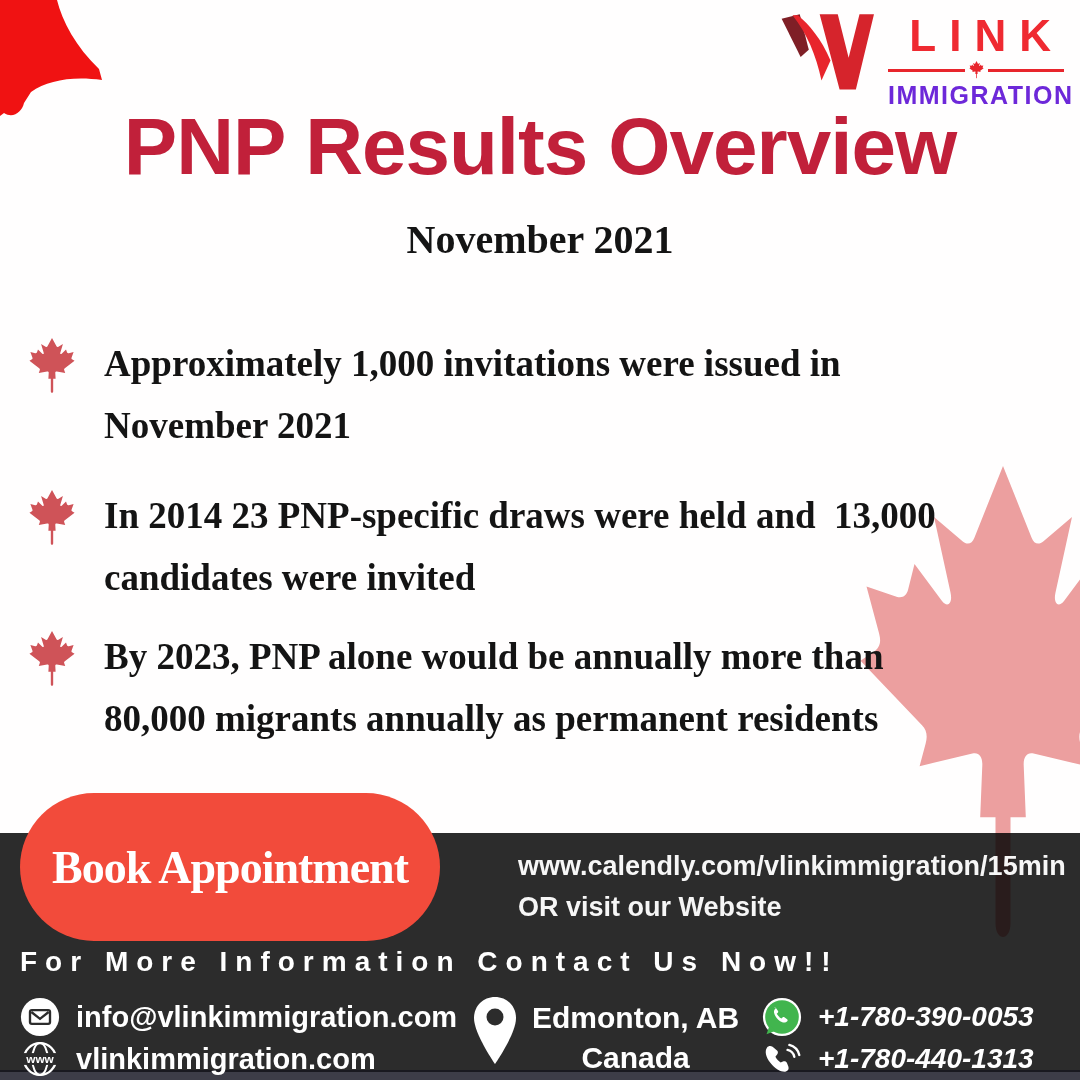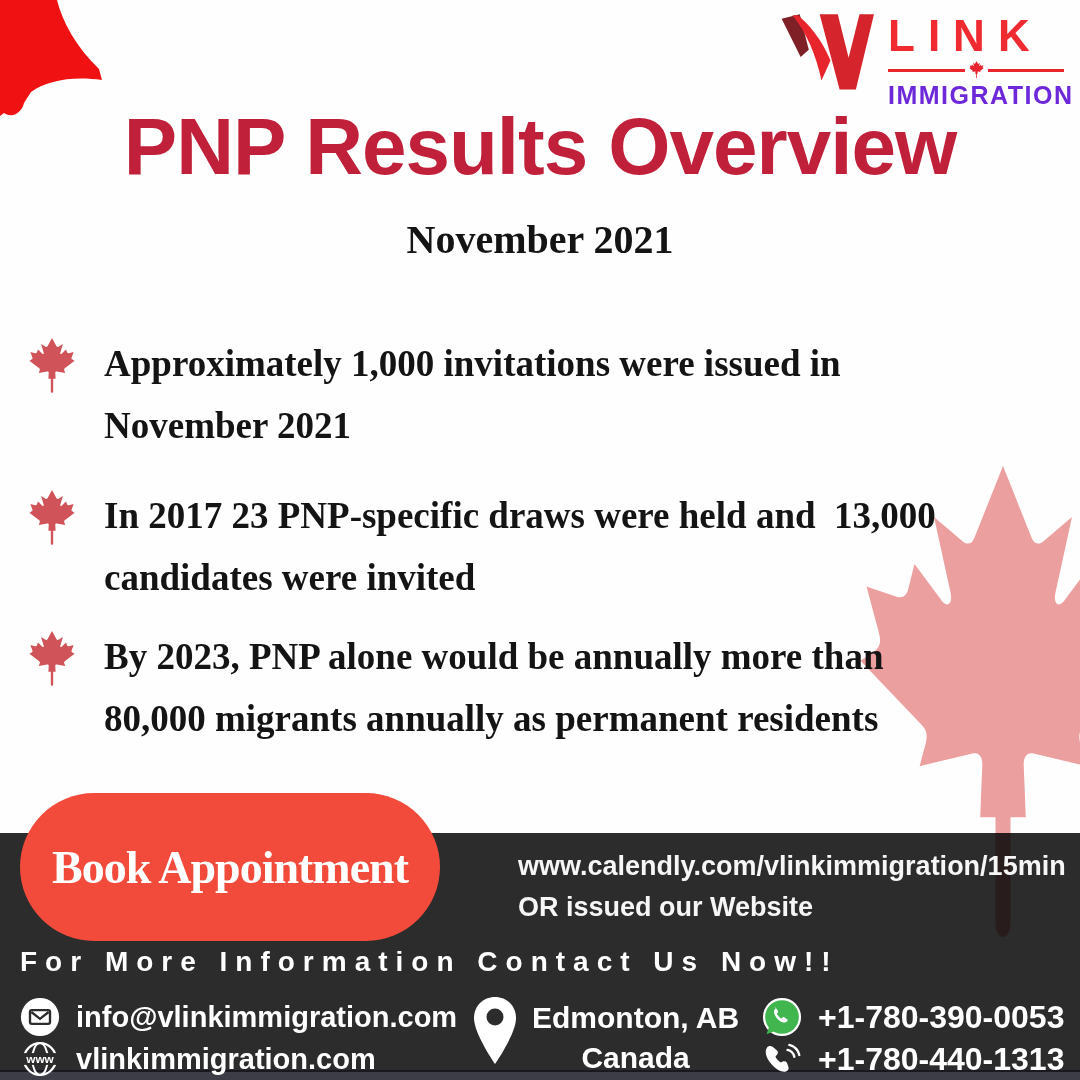--- a/index.html
+++ b/index.html
@@ -6,21 +6,21 @@
   body{width:1080px;height:1080px;overflow:hidden;background:#fffefe;font-family:"Liberation Sans",sans-serif;}
   .canvas{position:relative;width:1080px;height:1080px;overflow:hidden;background:#fffefe;}
 
   
   .corner-leaf{position:absolute;left:0;top:0;width:106px;height:120px;z-index:2;}
   .pink-leaf{position:absolute;left:853px;top:466px;width:300px;height:490px;z-index:2;mix-blend-mode:multiply;}
 
   
   .logo{position:absolute;top:8px;right:16px;display:flex;align-items:flex-start;gap:10px;z-index:3;}
   .logo-v{width:104px;height:86px;}
-  .logo-right{display:flex;flex-direction:column;width:176px;padding-top:6px;}
+  .logo-right{display:flex;flex-direction:column;width:176px;padding-top:6px;text-align:right;}
   .brand-name{font-weight:bold;font-size:44px;line-height:44px;letter-spacing:13px;color:#ef2a31;font-family:"Liberation Sans",sans-serif;}
   .brand-rule{display:flex;align-items:center;gap:4px;margin:3px 0 2px 0;}
   .brand-rule .rule{flex:1;height:3px;background:#e8252c;}
   .brand-rule svg{width:15px;height:18px;flex:0 0 auto;}
   .brand-sub{font-weight:bold;font-size:25px;letter-spacing:1.5px;color:#6d28d9;font-family:"Liberation Sans",sans-serif;}
 
   
   .title{position:absolute;left:0;top:101px;width:1080px;text-align:center;font-weight:bold;font-size:80px;letter-spacing:-1px;color:#c1203a;z-index:3;font-family:Liberation Sans, sans-serif;}
   .subtitle{position:absolute;left:0;top:216px;width:1080px;text-align:center;font-weight:bold;font-size:40px;color:#141414;z-index:3;font-family:"Liberation Serif",serif;}
 
@@ -43,21 +43,21 @@
   .contact-heading{position:absolute;left:20px;top:946px;z-index:3;color:#ffffff;font-weight:bold;font-size:28px;letter-spacing:8px;white-space:nowrap;font-family:"Liberation Sans",sans-serif;}
 
   
   .ccol{position:absolute;z-index:3;color:#ffffff;}
   .contact-line{display:flex;align-items:center;gap:16px;height:42px;}
   .contact-line .txt{font-weight:bold;font-size:29px;white-space:nowrap;}
   .col1{left:20px;top:996px;}
   .col2{left:472px;top:996px;display:flex;align-items:flex-start;gap:14px;}
   .col2 .loc-txt{text-align:center;font-weight:bold;font-size:30px;line-height:40px;padding-top:2px;}
   .col3{left:762px;top:996px;}
-  .col3 .txt{font-size:32px;}
+  .col3 .txt{font-size:28px;font-style:italic;}
   .icon40{width:40px;height:40px;flex:0 0 auto;}
   .icon36{width:38px;height:34px;flex:0 0 auto;margin-left:2px;}
   .pin{width:46px;height:74px;flex:0 0 auto;}
 </style>
 </head>
 <body>
 
 <div class="canvas">
 
   <svg width="0" height="0" style="position:absolute" aria-hidden="true">
@@ -106,39 +106,39 @@
     </svg>
   <div class="bullet b1">
     <div class="bullet-line">Approximately 1,000 invitations were issued in</div>
     <div class="bullet-line">November 2021</div>
   </div>
 
   <svg class="bullet-leaf leaf2" viewBox="0 0 100 120">
       <use href="#maple" fill="#cf5358"></use>
     </svg>
   <div class="bullet b2">
-    <div class="bullet-line">In 2017 23 PNP-specific draws were held and  13,000</div>
+    <div class="bullet-line">In 2014 23 PNP-specific draws were held and  13,000</div>
     <div class="bullet-line">candidates were invited</div>
   </div>
 
   <svg class="bullet-leaf leaf3" viewBox="0 0 100 120">
       <use href="#maple" fill="#cf5358"></use>
     </svg>
   <div class="bullet b3">
     <div class="bullet-line">By 2023, PNP alone would be annually more than</div>
     <div class="bullet-line">80,000 migrants annually as permanent residents</div>
   </div>
 
   <div class="cta-btn">
     <span>Book Appointment</span>
   </div>
 
   <div class="calendly">
     <div>www.calendly.com/vlinkimmigration/15min</div>
-    <div>OR issued our Website</div>
+    <div>OR visit our Website</div>
   </div>
 
   <div class="contact-heading">For More Information Contact Us Now!!</div>
 
   <div class="ccol col1">
     <div class="contact-line">
       <svg class="icon40" viewBox="0 0 44 44">
         <circle cx="22" cy="22" r="21" fill="#ffffff"></circle>
         <rect x="11" y="14.5" width="22" height="15" rx="2" fill="none" stroke="#2c2c2c" stroke-width="2.6"></rect>
         <path d="M12.5 16.5 L22 24 L31.5 16.5" fill="none" stroke="#2c2c2c" stroke-width="2.6"></path>

